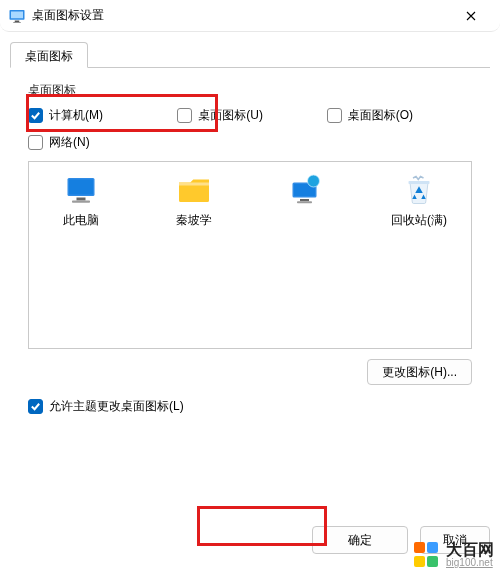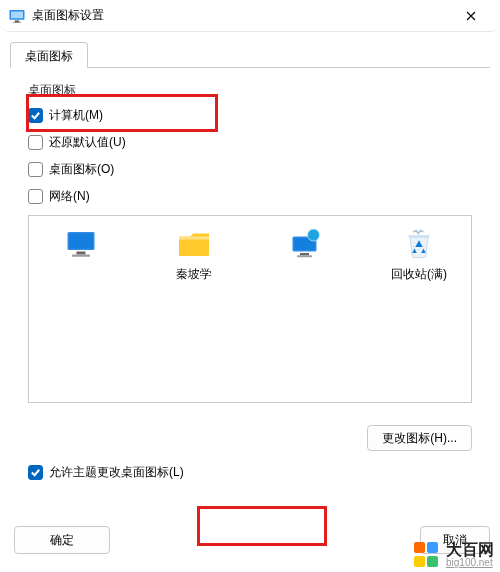--- a/index.html
+++ b/index.html
@@ -73,21 +73,21 @@
     padding: 14px 14px 8px 14px;
   }
   .section-title {
     font-size: 12px;
     color: #222;
     margin: 0 0 8px 4px;
   }
 
   .chk-grid {
     display: grid;
-    grid-template-columns: 1fr;
+    grid-template-columns: 1fr 1fr 1fr;
     row-gap: 10px;
     margin-left: 4px;
     margin-bottom: 10px;
   }
   .chk {
     display: flex;
     align-items: center;
     gap: 6px;
     font-size: 12px;
   }
@@ -153,35 +153,34 @@
     min-width: 100px;
     height: 26px;
     padding: 0 14px;
     background: #fdfdfd;
     border: 1px solid #c9c9c9;
     border-radius: 4px;
     font-size: 12px;
     line-height: 24px;
     text-align: center;
     cursor: default;
-    margin-top: 12px;
   }
 
   .allowrow {
     margin: 13px 4px 0 4px;
   }
 
   
   .dlgbottom {
     position:absolute;
-    left:14px; right:10px;
+    left:20px; right:10px;
     bottom: 18px;
     display:flex;
-    justify-content:space-between;
-    gap:24px;
+    justify-content:flex-end;
+    gap:12px;
   }
   .dlgbottom .winbtn { min-width: 96px; height: 28px; line-height:26px;}
   .btn-cancel { min-width: 70px !important; }
 
   
   .watermark {
     position:absolute;
     right: 6px; bottom: 4px;
     display:flex; align-items:flex-start; gap:6px;
     pointer-events:none;
@@ -238,21 +237,21 @@
       <span>计算机(M)</span>
     </label>
 
 
     <label class="chk">
       <span class="box">
           <svg viewBox="0 0 12 12">
             <path d="M2 6 L5 9 L10 3"></path>
           </svg>
         </span>
-      <span>还原默认值(U)</span>
+      <span>桌面图标(U)</span>
     </label>
 
     <label class="chk">
       <span class="box">
           <svg viewBox="0 0 12 12">
             <path d="M2 6 L5 9 L10 3"></path>
           </svg>
         </span>
       <span>桌面图标(O)</span>
     </label>
@@ -273,20 +272,21 @@
 
       <div class="picon">
         <div class="ico">
           <svg viewBox="0 0 48 48">
               <rect x="6" y="8" width="36" height="24" rx="2" fill="#2e8be6"></rect>
               <rect x="8" y="10" width="32" height="20" fill="#157fe0"></rect>
               <rect x="18" y="34" width="12" height="4" fill="#666"></rect>
               <rect x="12" y="38" width="24" height="3" rx="1" fill="#9c9c9c"></rect>
             </svg>
         </div>
+        <div class="lbl">此电脑</div>
       </div>
 
       <div class="picon">
         <div class="ico">
           <svg viewBox="0 0 48 48">
               <path d="M4 14h15l4-4h21v28a2 2 0 0 1-2 2H6a2 2 0 0 1-2-2z" fill="#ffc92c"></path>
               <path d="M4 14h40v4H4z" fill="#ffe08a"></path>
             </svg>
         </div>
         <div class="lbl">秦坡学</div>

